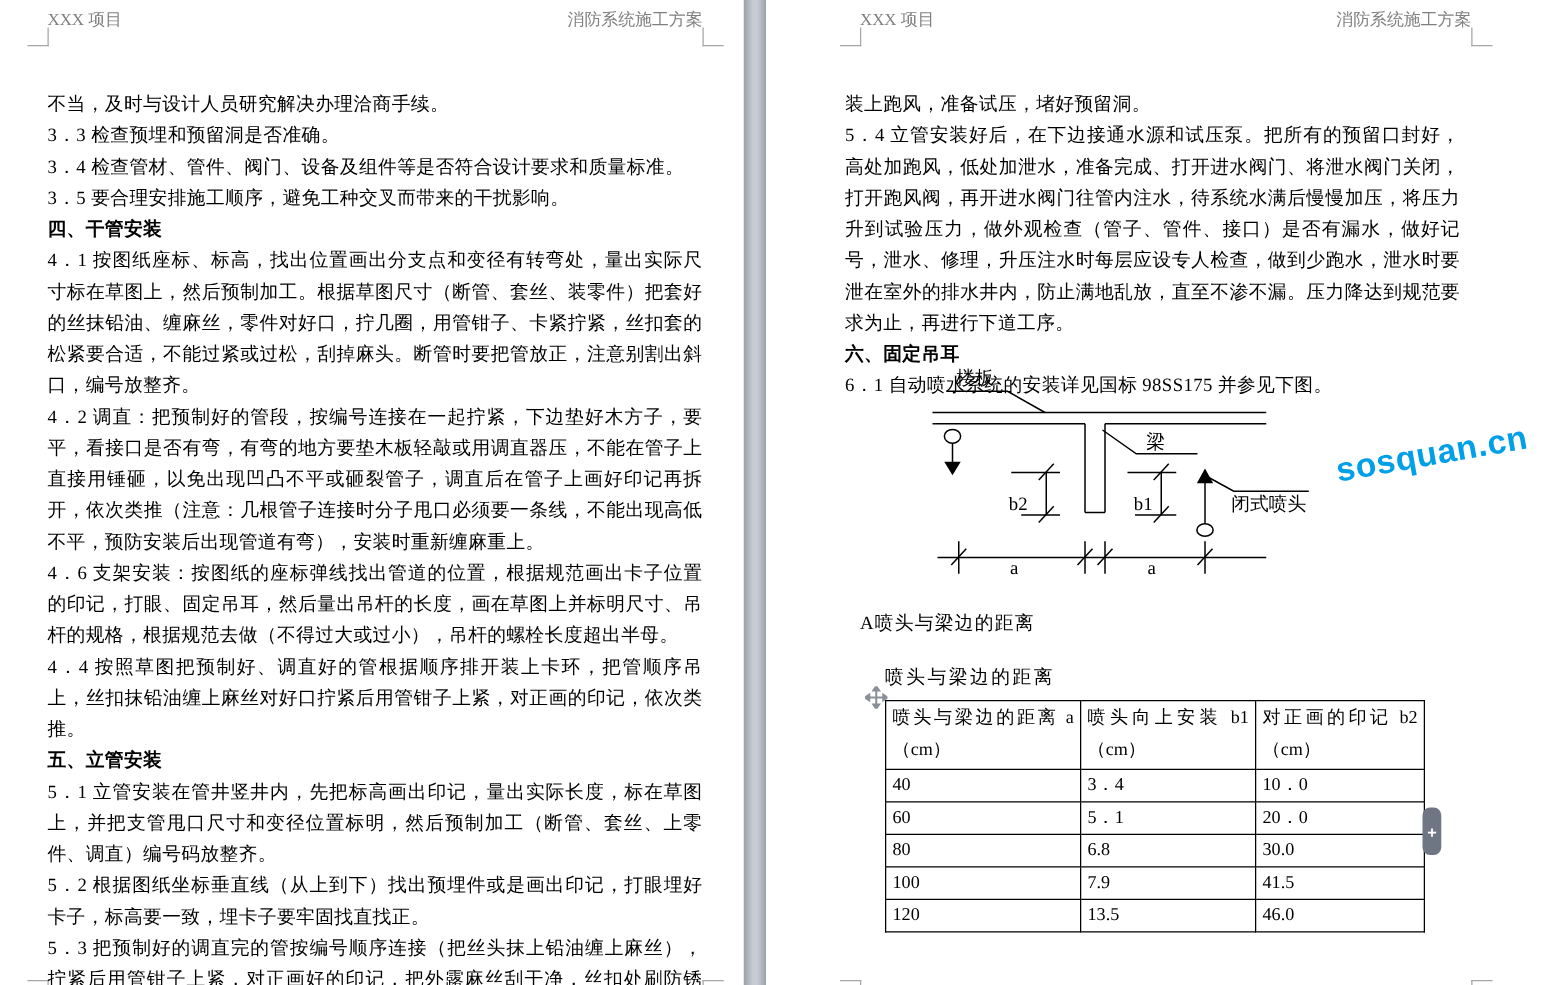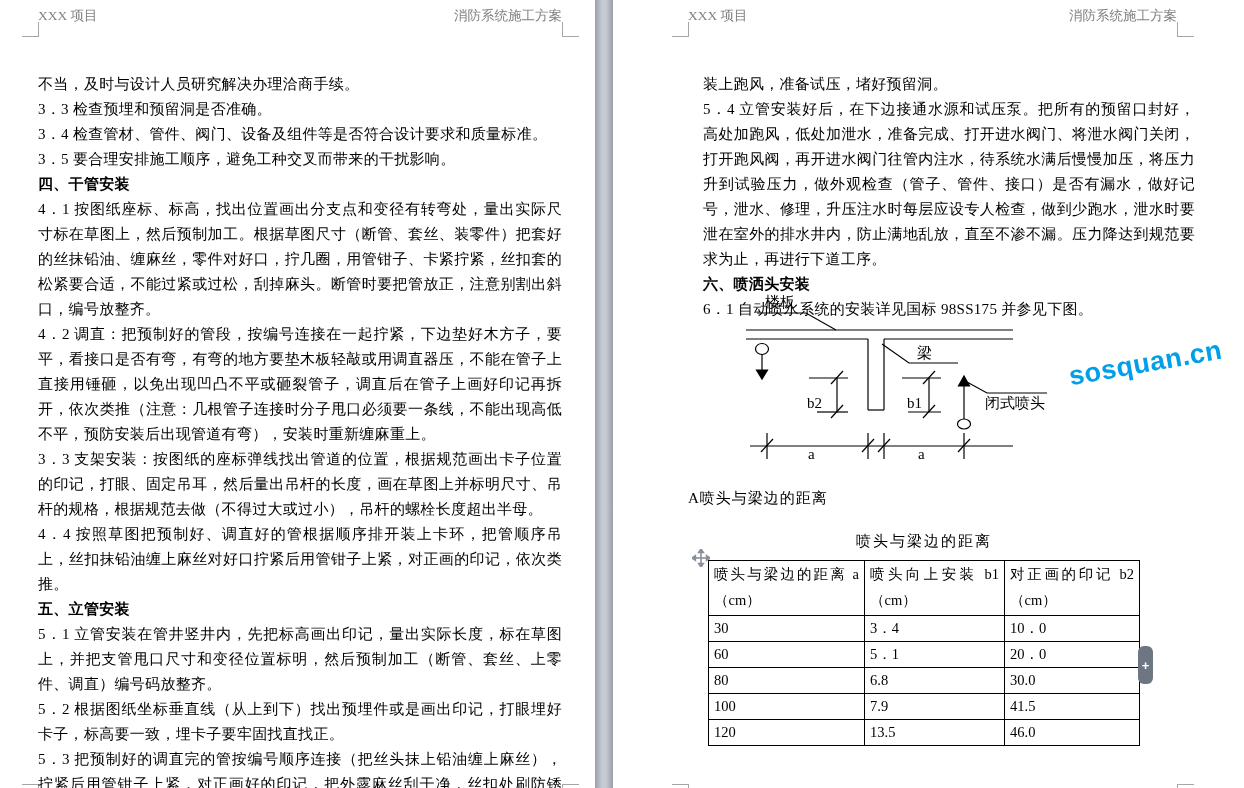--- a/index.html
+++ b/index.html
@@ -17,30 +17,30 @@
   .page-right .hdr{left:75px;width:489px;}
   
   .cm{position:absolute;width:16px;height:14px;}
   .cm.tl{border-right:1px solid #a6a6a6;border-bottom:1px solid #a6a6a6;}
   .cm.tr{border-left:1px solid #a6a6a6;border-bottom:1px solid #a6a6a6;}
   .cm.bl{border-right:1px solid #a6a6a6;border-top:1px solid #a6a6a6;}
   .cm.br{border-left:1px solid #a6a6a6;border-top:1px solid #a6a6a6;}
   
   .body-text{position:absolute;top:36px;font-size:15px;line-height:25px;letter-spacing:0.3px;margin-top:36px;}
   .page-left .body-text{left:38px;width:524px;}
-  .page-right .body-text{left:90px;width:492px;}
+  .page-right .body-text{left:63px;width:492px;}
   p.para{margin:0;text-align:justify;}
   p.para.heading{font-weight:bold;text-align:left;}
   
   .fig-svg{position:absolute;left:77px;top:288px;}
   .fig-svg text{font-family:"Liberation Serif","DejaVu Serif",serif;font-size:15px;fill:#000;}
   .fig-caption{position:absolute;left:75px;top:489px;width:385px;text-align:left;
                font-size:15px;letter-spacing:1px;}
   
-  .tbl-title{position:absolute;left:95px;top:532px;width:432px;text-align:center;
+  .tbl-title{position:absolute;left:95px;top:532px;width:432px;text-align:left;
              font-size:15px;letter-spacing:2px;}
   .doc-table{position:absolute;left:95px;top:560px;border-collapse:collapse;table-layout:fixed;}
   .doc-table th,.doc-table td{border:1px solid #000;font-weight:normal;text-align:left;
              vertical-align:top;font-size:14.5px;padding:1px 5px;}
   .doc-table th{height:50px;}
   .doc-table td{height:23px;line-height:22px;}
   .doc-table th:nth-child(1),.doc-table td:nth-child(1){width:145px;}
   .doc-table th:nth-child(2),.doc-table td:nth-child(2){width:129px;}
   .doc-table th:nth-child(3),.doc-table td:nth-child(3){width:124px;}
   .th-label{text-align:justify;text-align-last:justify;line-height:25px;}
@@ -72,21 +72,21 @@
     <div class="cm bl" style="left:22px;top:784px;"></div>
     <div class="cm br" style="left:562px;top:784px;"></div>
     <div class="body-text">
         <p class="para">不当，及时与设计人员研究解决办理洽商手续。</p>
         <p class="para">3．3 检查预埋和预留洞是否准确。</p>
         <p class="para">3．4 检查管材、管件、阀门、设备及组件等是否符合设计要求和质量标准。</p>
         <p class="para">3．5 要合理安排施工顺序，避免工种交叉而带来的干扰影响。</p>
         <p class="para heading">四、干管安装</p>
         <p class="para">4．1 按图纸座标、标高，找出位置画出分支点和变径有转弯处，量出实际尺寸标在草图上，然后预制加工。根据草图尺寸（断管、套丝、装零件）把套好的丝抹铅油、缠麻丝，零件对好口，拧几圈，用管钳子、卡紧拧紧，丝扣套的松紧要合适，不能过紧或过松，刮掉麻头。断管时要把管放正，注意别割出斜口，编号放整齐。</p>
         <p class="para">4．2 调直：把预制好的管段，按编号连接在一起拧紧，下边垫好木方子，要平，看接口是否有弯，有弯的地方要垫木板轻敲或用调直器压，不能在管子上直接用锤砸，以免出现凹凸不平或砸裂管子，调直后在管子上画好印记再拆开，依次类推（注意：几根管子连接时分子甩口必须要一条线，不能出现高低不平，预防安装后出现管道有弯），安装时重新缠麻重上。</p>
-        <p class="para">3．3 支架安装：按图纸的座标弹线找出管道的位置，根据规范画出卡子位置的印记，打眼、固定吊耳，然后量出吊杆的长度，画在草图上并标明尺寸、吊杆的规格，根据规范去做（不得过大或过小），吊杆的螺栓长度超出半母。</p>
+        <p class="para">4．6 支架安装：按图纸的座标弹线找出管道的位置，根据规范画出卡子位置的印记，打眼、固定吊耳，然后量出吊杆的长度，画在草图上并标明尺寸、吊杆的规格，根据规范去做（不得过大或过小），吊杆的螺栓长度超出半母。</p>
         <p class="para">4．4 按照草图把预制好、调直好的管根据顺序排开装上卡环，把管顺序吊上，丝扣抹铅油缠上麻丝对好口拧紧后用管钳子上紧，对正画的印记，依次类推。</p>
         <p class="para heading">五、立管安装</p>
         <p class="para">5．1 立管安装在管井竖井内，先把标高画出印记，量出实际长度，标在草图上，并把支管甩口尺寸和变径位置标明，然后预制加工（断管、套丝、上零件、调直）编号码放整齐。</p>
         <p class="para">5．2 根据图纸坐标垂直线（从上到下）找出预埋件或是画出印记，打眼埋好卡子，标高要一致，埋卡子要牢固找直找正。</p>
         <p class="para">5．3 把预制好的调直完的管按编号顺序连接（把丝头抹上铅油缠上麻丝），拧紧后用管钳子上紧，对正画好的印记，把外露麻丝刮干净，丝扣处刷防锈漆，丝扣外露 2-3 扣，卡好立管卡子，依次按顺序类推，堵好预留口，顶部</p>
       </div>
   </div>
 
   <div class="gap"></div>
 
@@ -96,21 +96,21 @@
       <span>消防系统施工方案</span>
     </div>
     <div class="cm tl" style="left:59px;top:22px;"></div>
     <div class="cm tr" style="left:564px;top:22px;"></div>
     <div class="cm bl" style="left:59px;top:784px;"></div>
     <div class="cm br" style="left:564px;top:784px;"></div>
 
     <div class="body-text">
         <p class="para">装上跑风，准备试压，堵好预留洞。</p>
         <p class="para">5．4 立管安装好后，在下边接通水源和试压泵。把所有的预留口封好，高处加跑风，低处加泄水，准备完成、打开进水阀门、将泄水阀门关闭，打开跑风阀，再开进水阀门往管内注水，待系统水满后慢慢加压，将压力升到试验压力，做外观检查（管子、管件、接口）是否有漏水，做好记号，泄水、修理，升压注水时每层应设专人检查，做到少跑水，泄水时要泄在室外的排水井内，防止满地乱放，直至不渗不漏。压力降达到规范要求为止，再进行下道工序。</p>
-        <p class="para heading">六、喷洒头安装</p>
+        <p class="para heading">六、固定吊耳</p>
         <p class="para">6．1 自动喷水系统的安装详见国标 98SS175 并参见下图。</p>
       </div>
 
     <svg class="fig-svg" width="380" height="228" viewBox="690 288 380 228">
       <g stroke="#000" stroke-width="1.2" fill="none">
 
         <polyline points="757,313 806,313 836,330"></polyline>
         <line x1="746" y1="330" x2="1013" y2="330"></line>
         <line x1="746" y1="339" x2="868" y2="339"></line>
         <line x1="884" y1="339" x2="1013" y2="339"></line>
@@ -189,21 +189,21 @@
               <div class="th-unit">（cm）</div>
             </th>
             <th>
               <div class="th-label">对正画的印记 b2</div>
               <div class="th-unit">（cm）</div>
             </th>
           </tr>
       </thead>
       <tbody>
           <tr>
-            <td>30</td>
+            <td>40</td>
             <td>3．4</td>
             <td>10．0</td>
           </tr>
           <tr>
             <td>60</td>
             <td>5．1</td>
             <td>20．0</td>
           </tr>
           <tr>
             <td>80</td>

